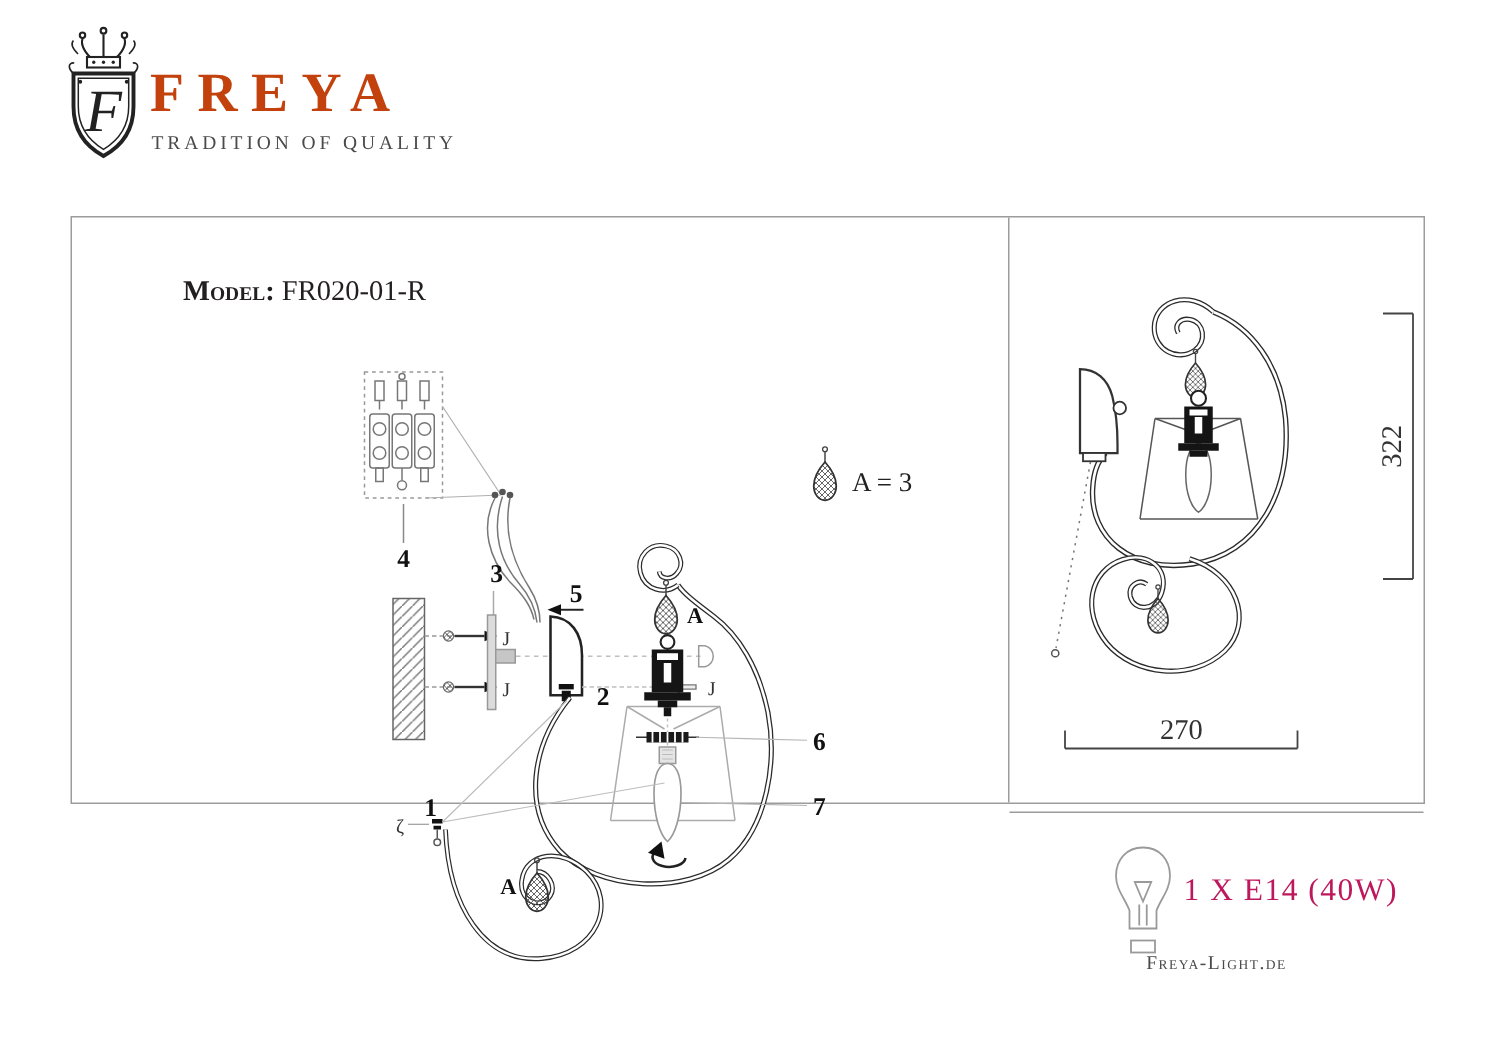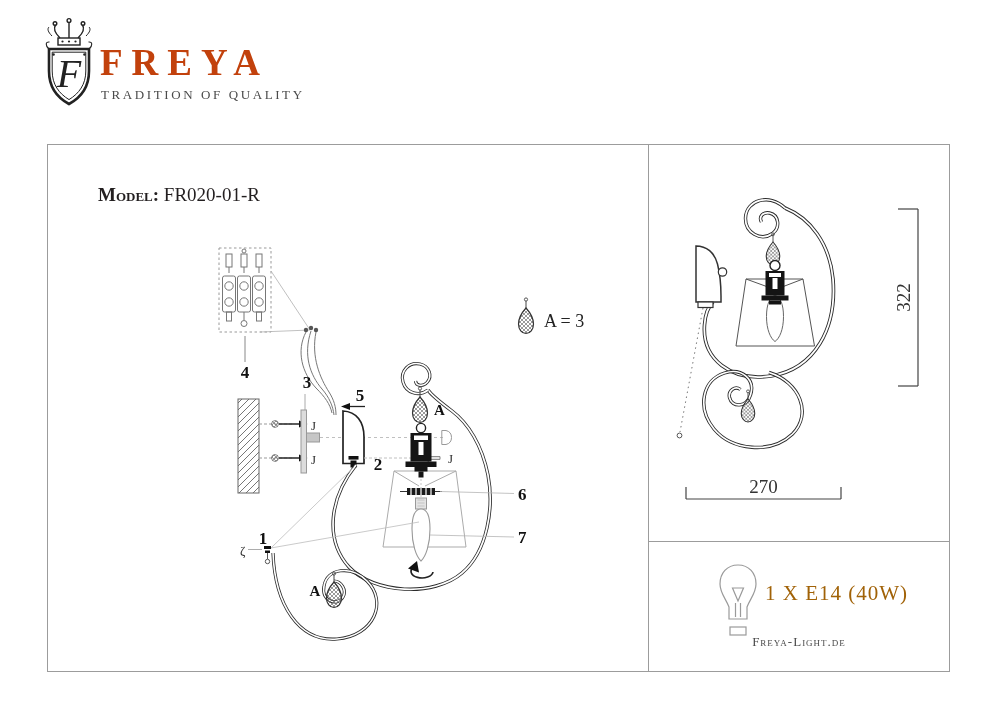--- a/index.html
+++ b/index.html
@@ -4,32 +4,32 @@
 <style>
   html,body{margin:0;padding:0;background:#fff;}
   body{width:1000px;height:706px;position:relative;font-family:"Liberation Serif","DejaVu Serif",serif;color:#231f20;overflow:hidden;}
   .sheet{position:absolute;inset:0;background:#fff;}
   
   .logo-svg{position:absolute;left:40px;top:14px;width:58px;height:96px;}
   .brand{position:absolute;left:100px;top:44px;font-size:37px;font-weight:bold;letter-spacing:9px;color:#c2410c;line-height:1;}
   .tagline{position:absolute;left:101px;top:87px;font-size:13px;letter-spacing:2.6px;color:#4a4a4a;white-space:nowrap;}
   .page-title{position:absolute;left:0;width:100%;top:60px;text-align:center;font-size:45px;font-variant:small-caps;letter-spacing:3px;color:#161616;line-height:1;}
   
-  .main-box{position:absolute;left:47px;top:144px;width:903px;height:528px;border:1px solid #9c9c9c;display:flex;box-sizing:border-box;}
+  .main-box{position:absolute;left:47px;top:144px;width:903px;height:392px;border:1px solid #9c9c9c;display:flex;box-sizing:border-box;padding-left:24px;}
   .panel-left{position:relative;width:601px;border-right:1px solid #9c9c9c;box-sizing:border-box;}
   .panel-right{position:relative;flex:1;}
   .model{position:absolute;left:50px;top:38px;font-size:19px;line-height:1.3;}
   .model .lbl{font-weight:bold;font-variant:small-caps;}
   .model .val{font-weight:normal;}
   .model .type{font-variant:small-caps;}
   .assembly{position:absolute;left:0;top:0;width:601px;height:526px;}
   .sconce{position:absolute;left:0;top:0;width:302px;height:396px;}
   .rp-divider{position:absolute;left:0;top:396px;width:100%;border-top:1px solid #9c9c9c;}
   .bulb-svg{position:absolute;left:68px;top:418px;width:42px;height:80px;}
-  .bulb-spec{position:absolute;left:116px;top:436px;font-size:21px;color:#a16207;letter-spacing:1px;text-align:center;}
+  .bulb-spec{position:absolute;left:116px;top:436px;font-size:21px;color:#be185d;letter-spacing:1px;text-align:center;}
   .website{position:absolute;left:0;top:489px;width:100%;text-align:center;font-size:13px;font-variant:small-caps;letter-spacing:1px;color:#4a4a4a;}
   svg text{font-family:"Liberation Serif","DejaVu Serif",serif;}
   .num{font-size:17px;font-weight:bold;fill:#111;}
   .marker{font-size:15px;font-weight:bold;fill:#111;}
   .jglyph{font-size:13px;fill:#333;}
   .note{font-size:18px;fill:#222;}
   .dim{font-size:19px;fill:#333;}
 </style>
 </head>
 <body>

